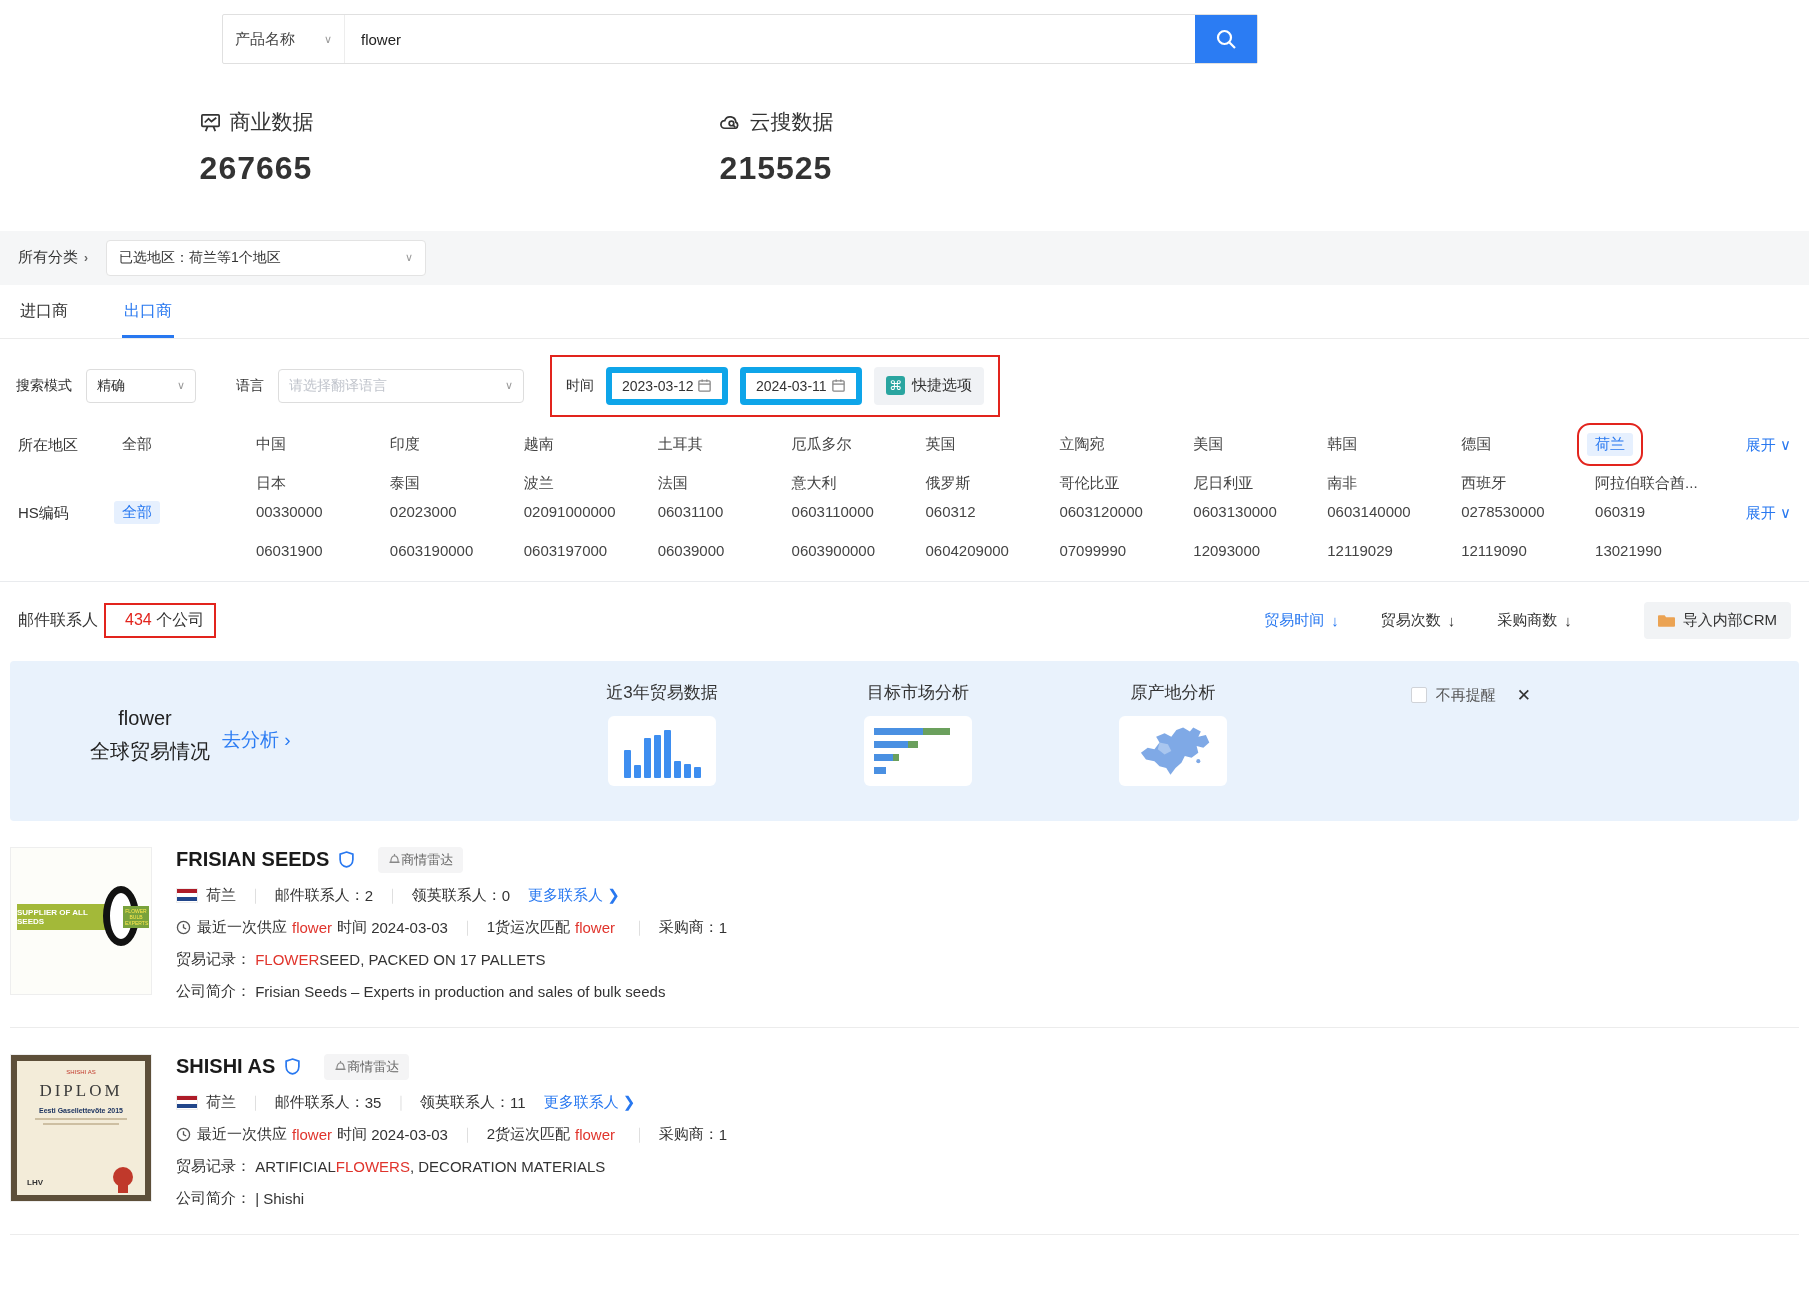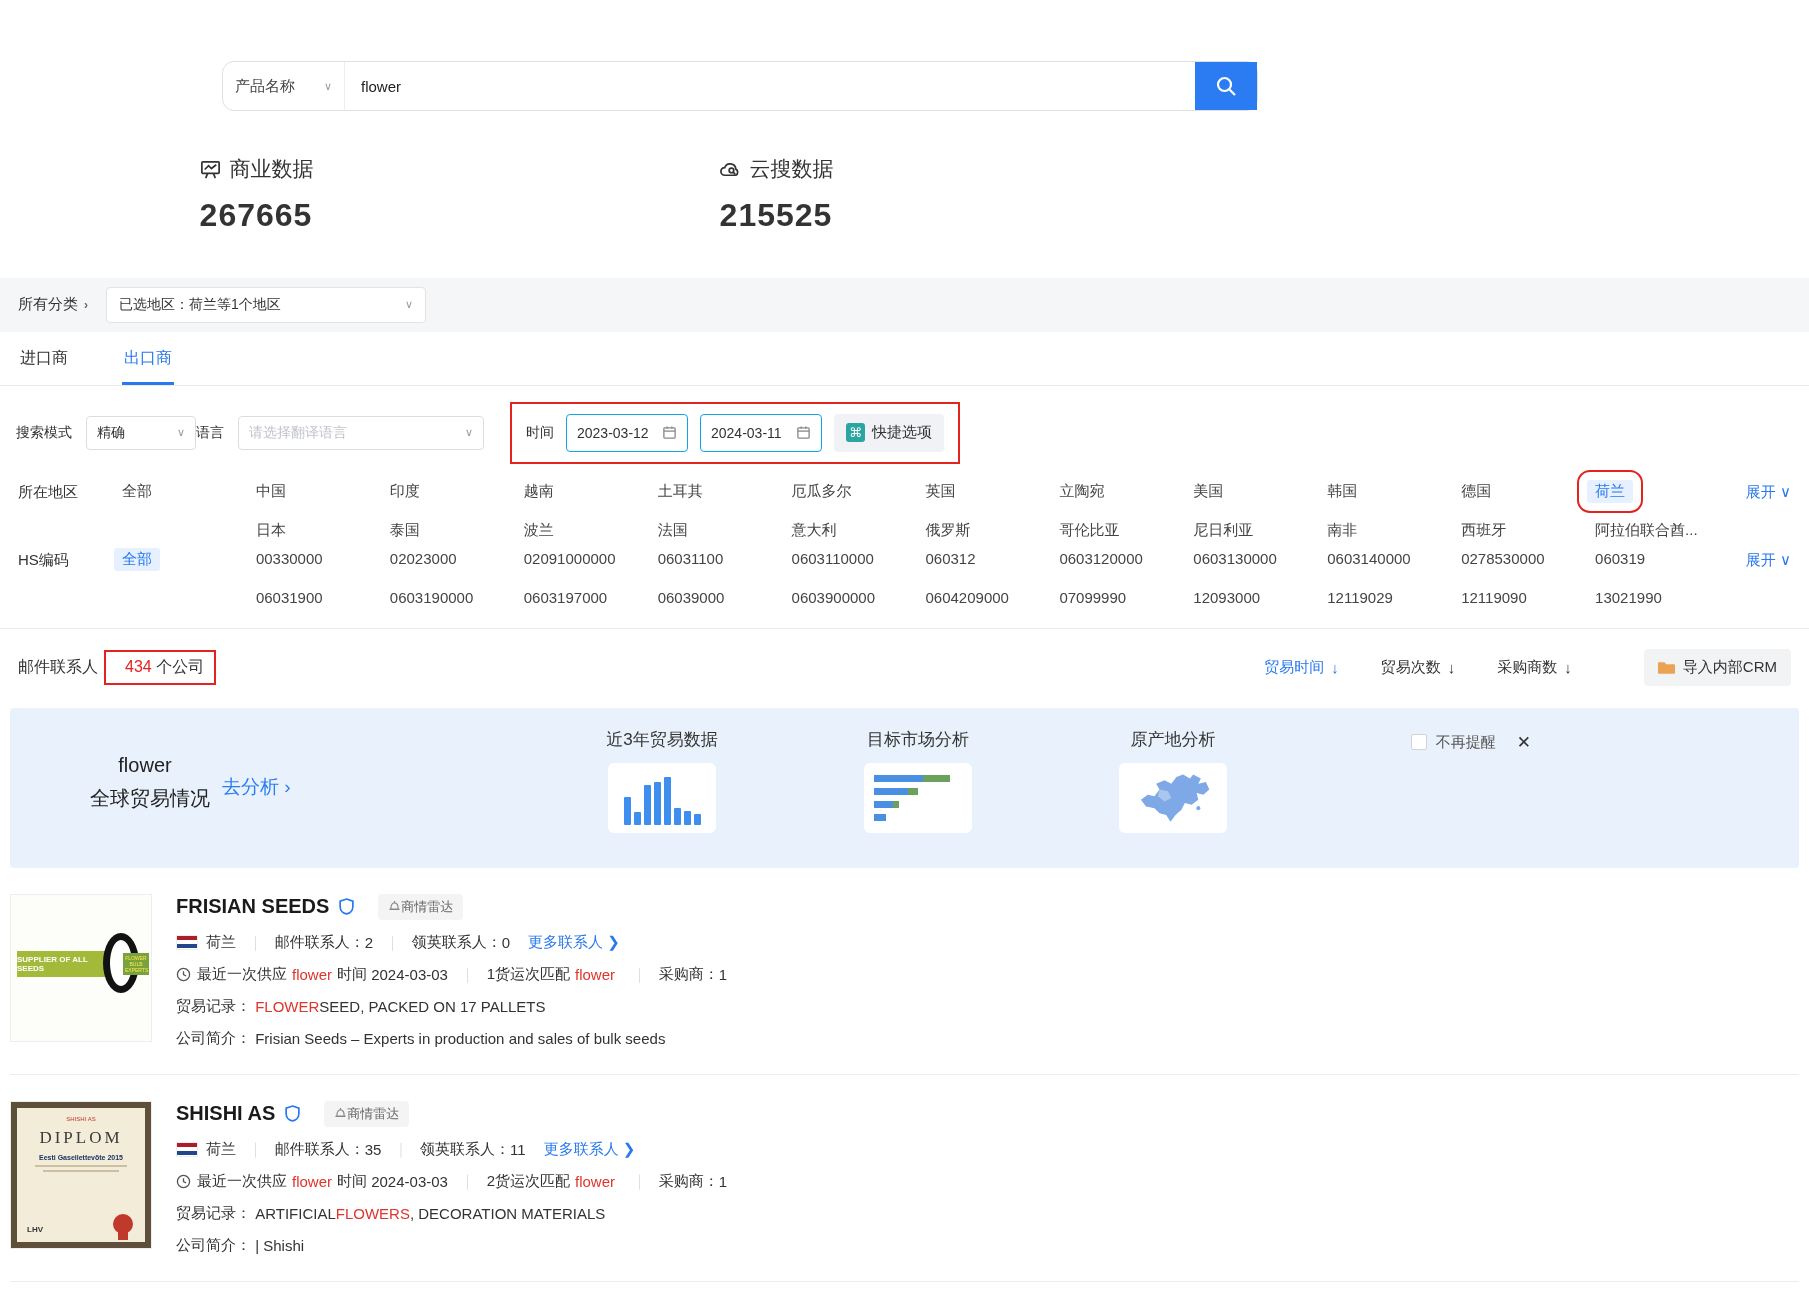--- a/index.html
+++ b/index.html
@@ -1,22 +1,22 @@
 <!DOCTYPE html>
 <html><head>
 <meta charset="utf-8">
 <style>
   * { box-sizing: border-box; margin: 0; padding: 0; }
   html,body { width: 1809px; height: 1298px; overflow: hidden; background: #fff;
     font-family: "Liberation Sans", "DejaVu Sans", sans-serif; color: #333; }
 
   
   .search-row { padding: 14px 0 0 222px; }
-  .search-box { width: 1036px; height: 50px; border: 1px solid #e0e0e0; border-radius: 12px;
-    display: flex; align-items: stretch; margin-top: 47px; }
+  .search-box { width: 1036px; height: 50px; border: 1px solid #e0e0e0; border-radius: 2px;
+    display: flex; align-items: stretch; }
   .search-cat { width: 122px; padding: 0 12px; border-right: 1px solid #ededed;
     display: flex; align-items: center; justify-content: space-between; font-size: 15px; color: #444; cursor: pointer; }
   .chev { color: #999; font-size: 11px; }
   .search-input { flex: 1; border: none; outline: none; font-size: 15px; padding: 0 16px; color: #222;
     font-family: inherit; }
   .search-btn { width: 62px; background: #2b7cf3; border: none; display: flex; align-items: center;
     justify-content: center; cursor: pointer; }
 
   
   .stats-row { display: grid; grid-template-columns: 512px 528px 520px auto; margin-top: 44px; }
@@ -42,21 +42,21 @@
   
   .opts-row { display: flex; align-items: center; padding: 16px 16px 6px; font-size: 14px; }
   .opt-label { margin-right: 14px; color: #333; }
   .select { height: 34px; border: 1px solid #ddd; border-radius: 4px; display: flex; align-items: center;
     justify-content: space-between; padding: 0 10px; cursor: pointer; background: #fff; }
   .sel-mode { width: 110px; }
   .sel-lang { width: 246px; }
   .placeholder { color: #c0c4cc; }
   .time-group { border: 2px solid #e2241d; display: flex; align-items: center; gap: 12px;
     padding: 10px 14px; margin-left: 26px; }
-  .date-box { width: 122px; height: 38px; border: 1px solid #0ea5e9; border-radius: 4px; display: flex;
+  .date-box { width: 122px; height: 38px; border: 6px solid #0ea5e9; border-radius: 4px; display: flex;
     align-items: center; justify-content: space-between; padding: 0 10px; cursor: pointer; }
   .quick-btn { height: 38px; background: #f0f2f5; border-radius: 4px; display: flex; align-items: center;
     gap: 7px; padding: 0 12px; cursor: pointer; font-size: 15px; }
   .cmd-ico { width: 19px; height: 19px; background: #2aa5a0; border-radius: 3px; color: #fff; font-size: 13px;
     display: flex; align-items: center; justify-content: center; }
 
   
   .filter-block { padding: 10px 18px 0; border-bottom: 1px solid #e9ebee; }
   .filter-row { display: flex; margin-bottom: 6px; }
   .filter-label { width: 96px; font-size: 15px; color: #333; padding-top: 3px; flex: none; }
@@ -214,21 +214,21 @@
   <div class="tab">进口商</div>
   <div class="tab active">出口商</div>
 </div>
 
 <div class="opts-row">
   <span class="opt-label">搜索模式</span>
   <div class="select sel-mode">
     <span>精确</span>
     <span class="chev">∨</span>
   </div>
-  <span class="opt-label" style="">语言</span>
+  <span class="opt-label" style="margin-left:40px">语言</span>
   <div class="select sel-lang">
     <span class="placeholder">请选择翻译语言</span>
     <span class="chev">∨</span>
   </div>
   <div class="time-group">
     <span>时间</span>
     <div class="date-box">
       <span>2023-03-12</span>
       <span>
         <svg width="15" height="15" viewBox="0 0 16 16" fill="none" stroke="#888" stroke-width="1.4">

